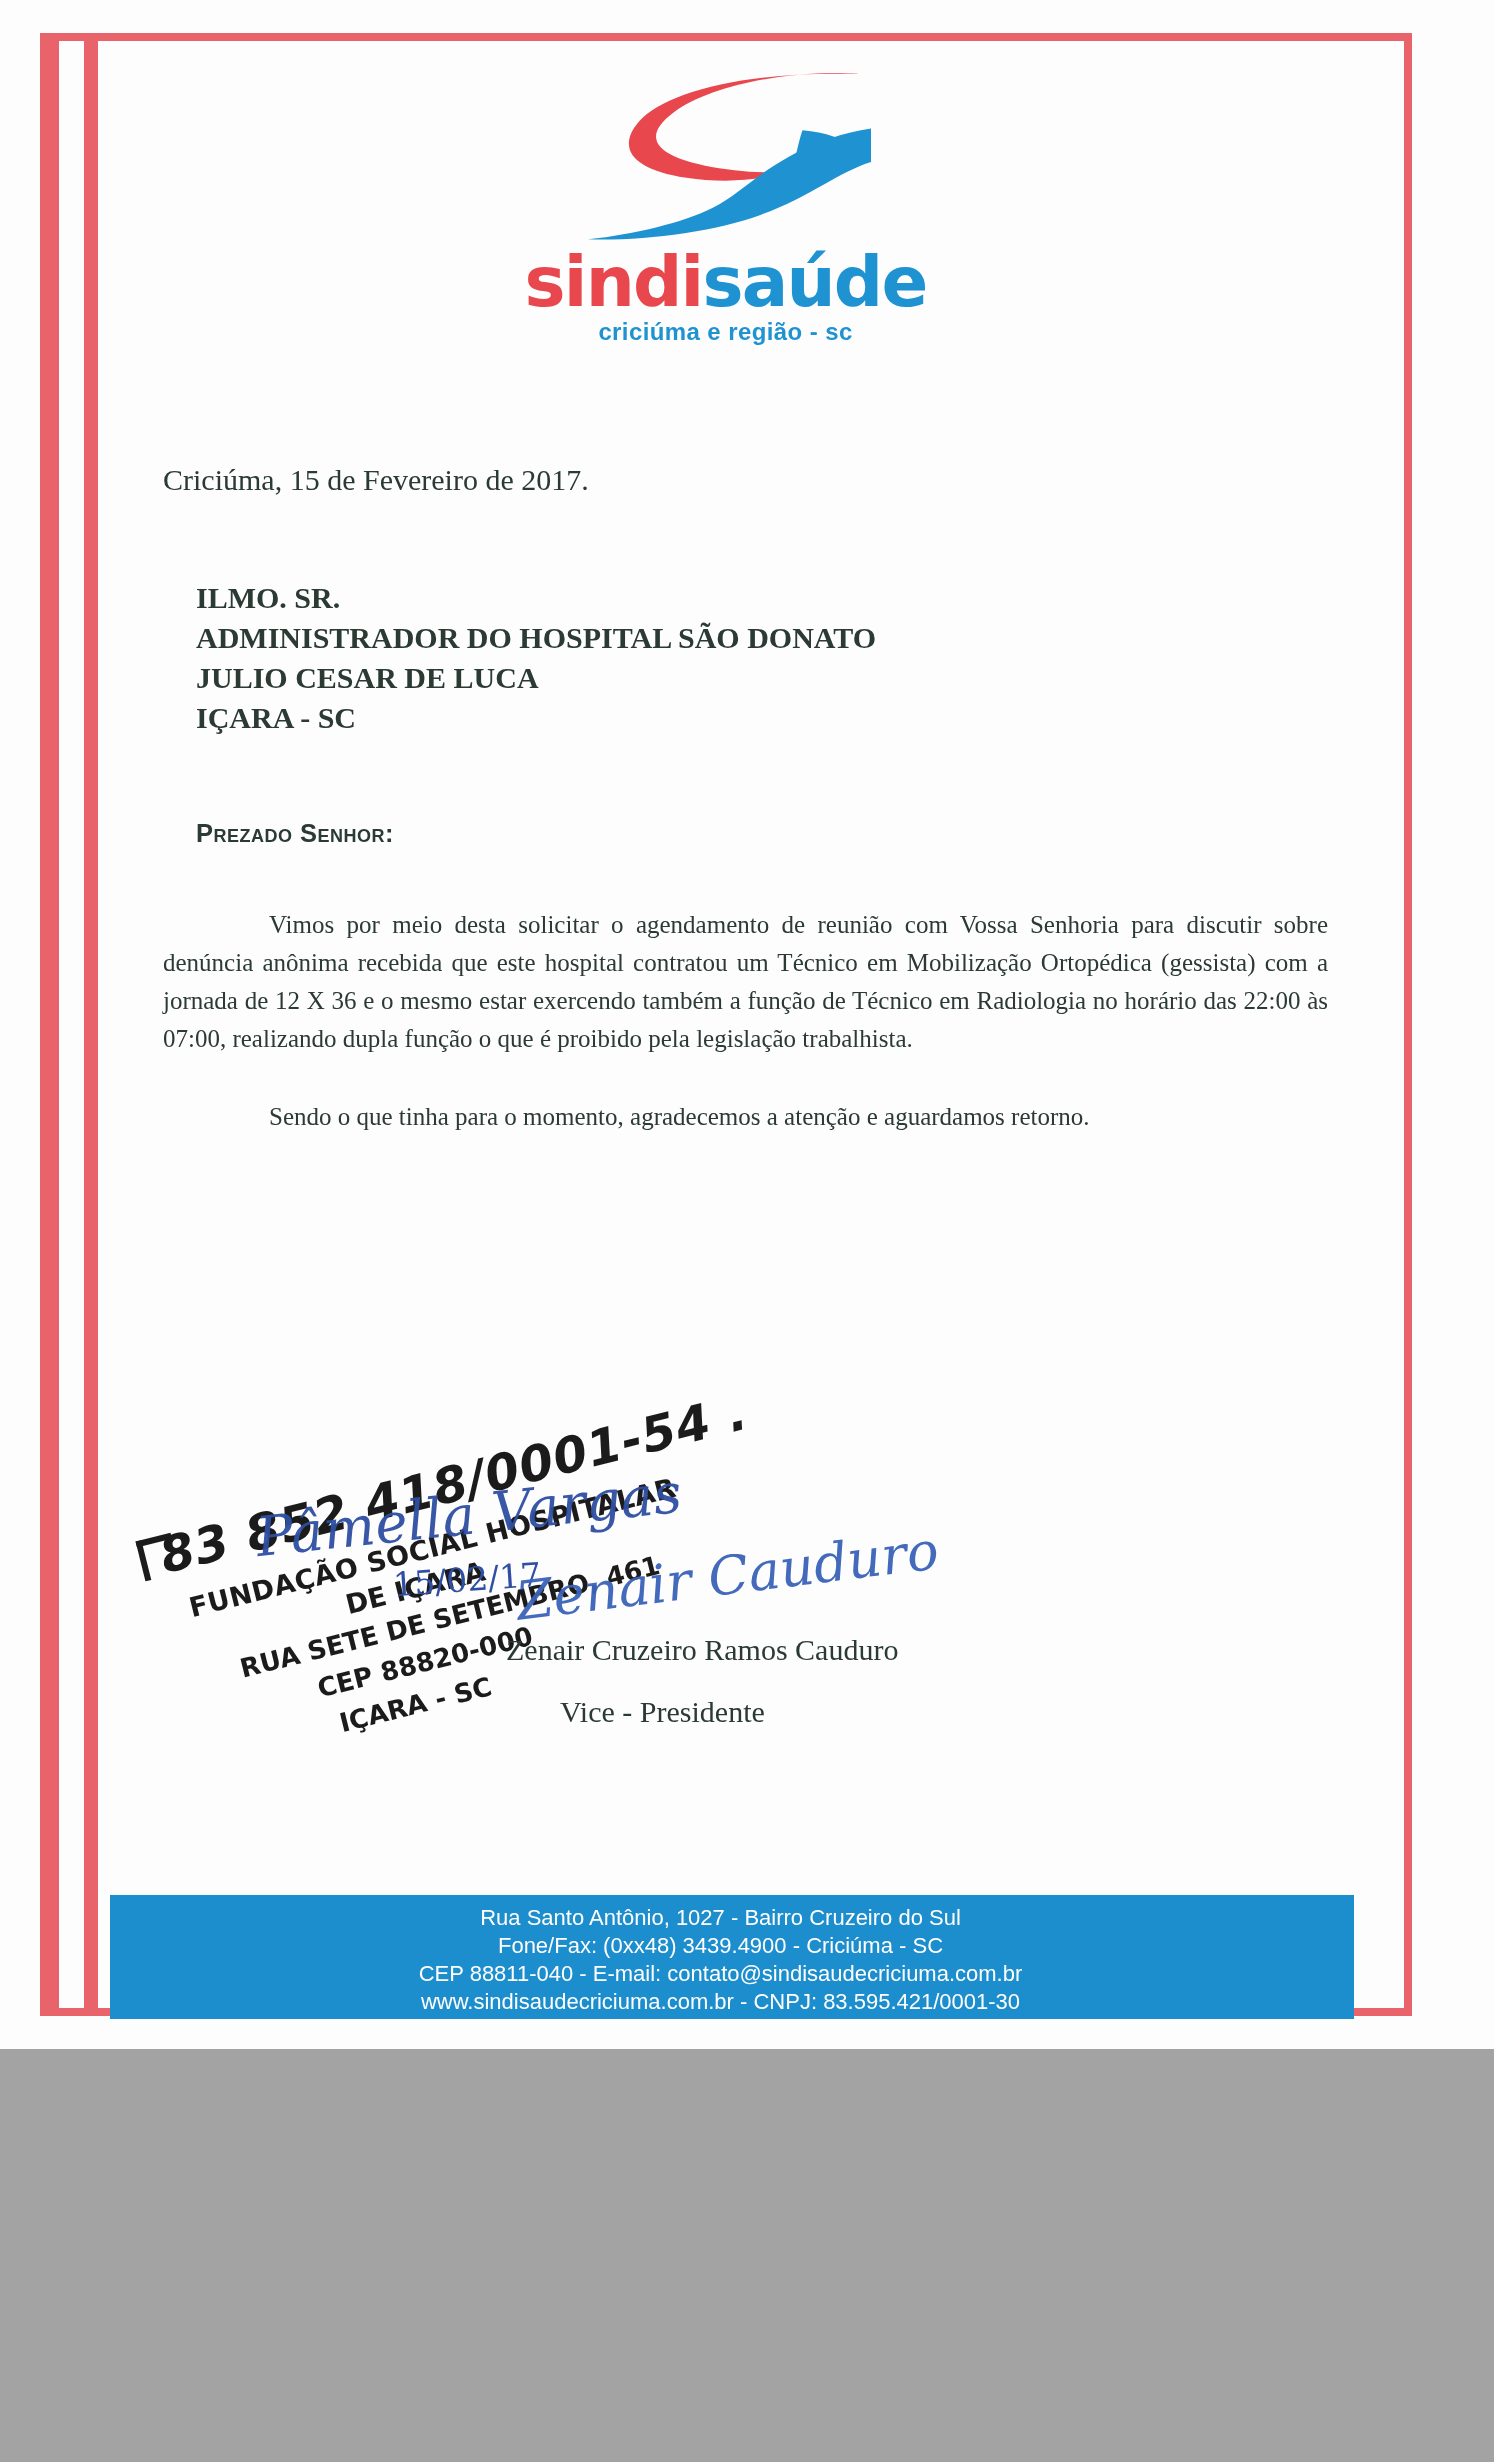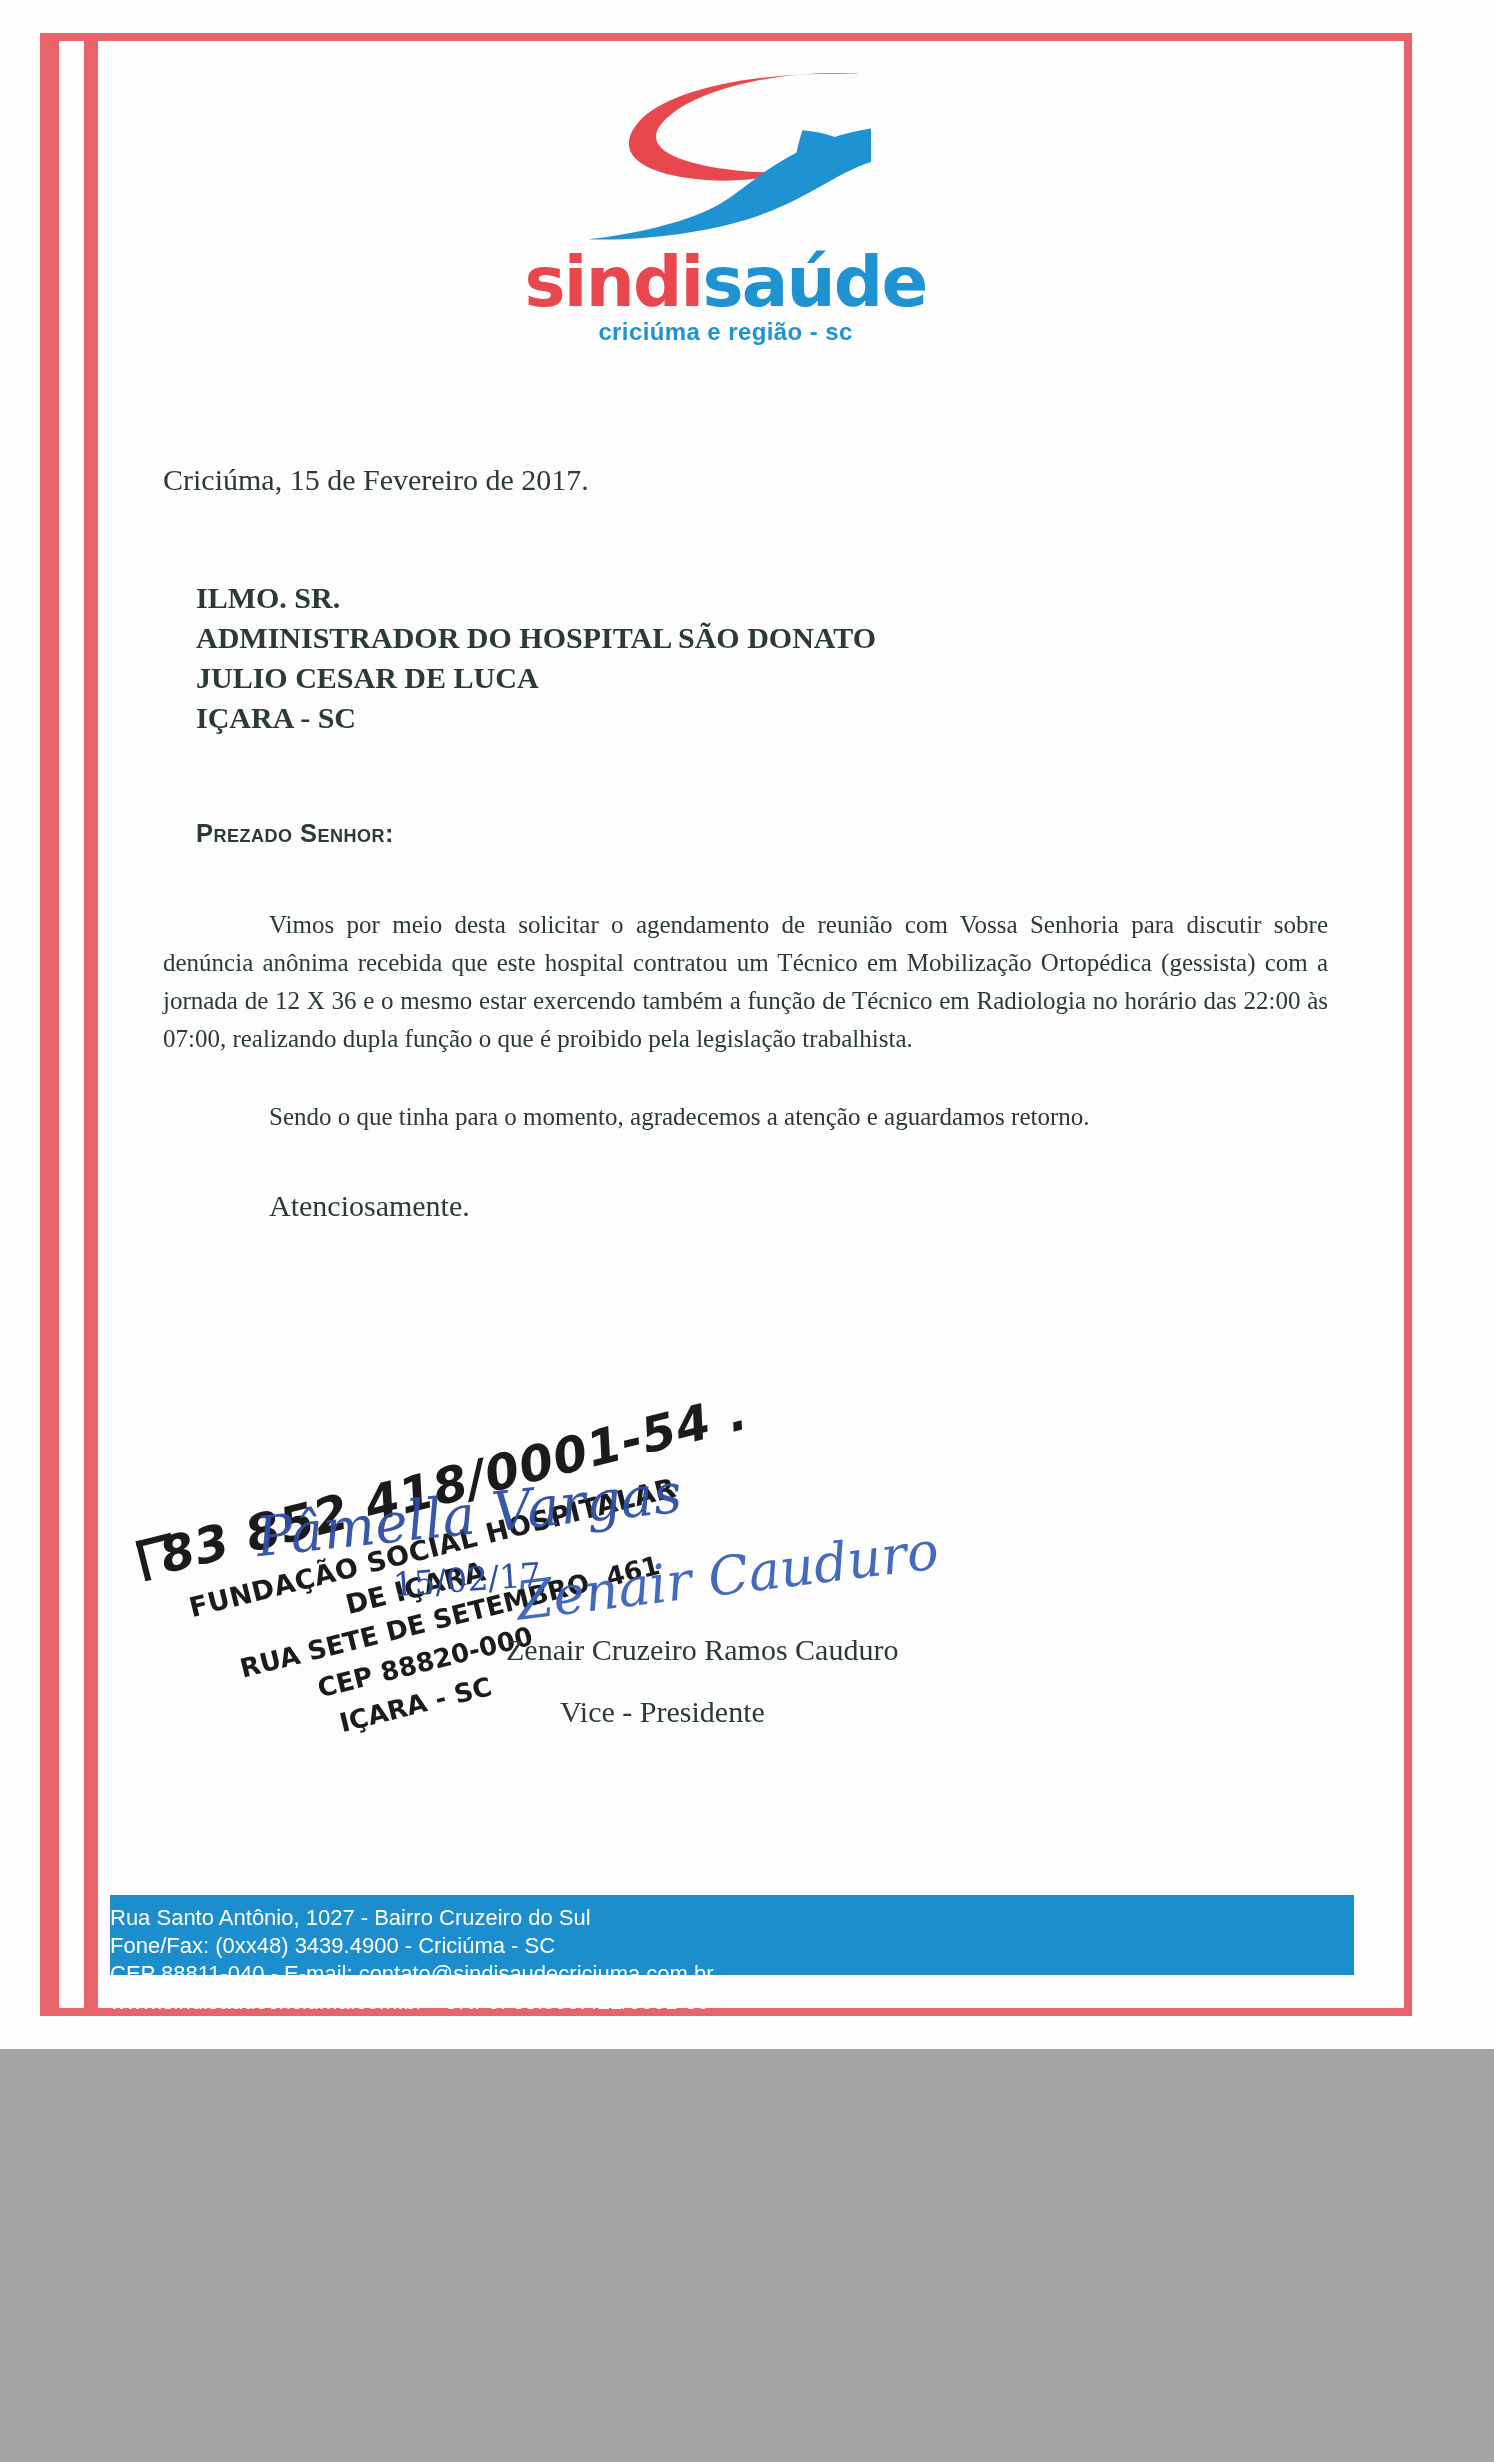--- a/index.html
+++ b/index.html
@@ -287,27 +287,27 @@
     text-align: center;
     font-size: 26px;
   }
 
   
   .footer {
     position: absolute;
     left: 110px;
     top: 1895px;
     width: 1244px;
-    height: 80px;
+    height: 124px;
     background: #1d8ecd;
     color: #ffffff;
     font-family: "Liberation Sans", sans-serif;
     font-size: 22px;
     line-height: 1.28;
-    text-align: left;
+    text-align: center;
     padding: 8.8px 23px 0 0;
     box-sizing: border-box;
   }
   .footer div { white-space: nowrap; }
 </style>
 </head>
 <body>
 
 <div class="page">
   <div class="sheet">
@@ -340,21 +340,20 @@
           <div>JULIO CESAR DE LUCA</div>
           <div>IÇARA - SC</div>
         </div>
 
         <div class="salutation">Prezado Senhor:</div>
 
         <div class="para">Vimos por meio desta solicitar o agendamento de reunião com Vossa Senhoria para discutir sobre denúncia anônima recebida que este hospital contratou um Técnico em Mobilização Ortopédica (gessista) com a jornada de 12 X 36 e o mesmo estar exercendo também a função de Técnico em Radiologia no horário das 22:00 às 07:00, realizando dupla função o que é proibido pela legislação trabalhista.</div>
 
         <div class="para second">Sendo o que tinha para o momento, agradecemos a atenção e aguardamos retorno.</div>
 
-        <div class="closing">Atenciosamente.</div>
       </div>
 
       <div class="stamp">
         <div class="stamp-corner"></div>
         <div class="stamp-cnpj">83 852 418/0001-54 .</div>
         <div class="stamp-l2">FUNDAÇÃO SOCIAL HOSPITALAR</div>
         <div class="stamp-l3">DE IÇARA</div>
         <div class="stamp-l4">RUA SETE DE SETEMBRO, 461</div>
         <div class="stamp-l5">CEP 88820-000</div>
         <div class="stamp-l6">IÇARA  -  SC</div>

